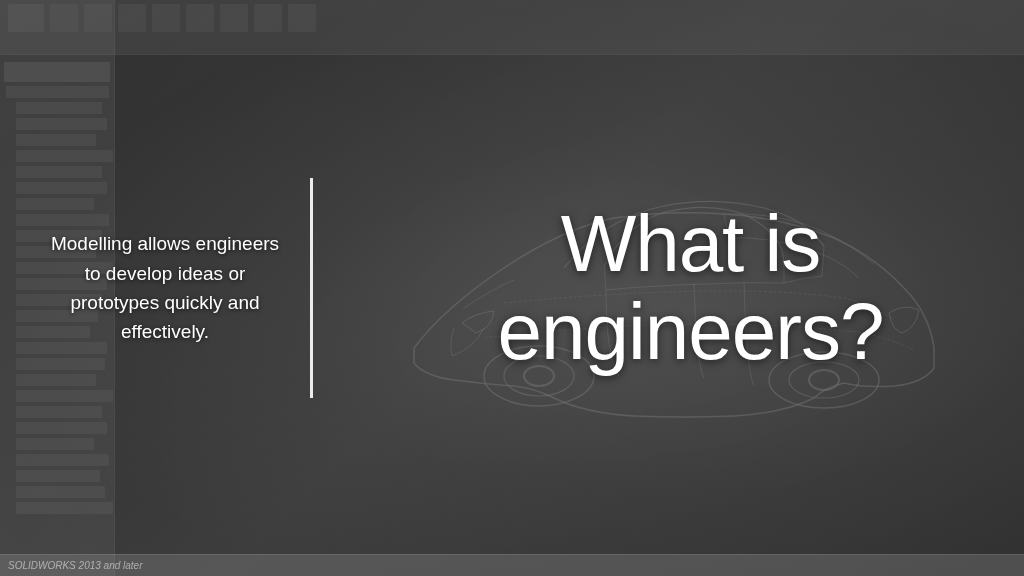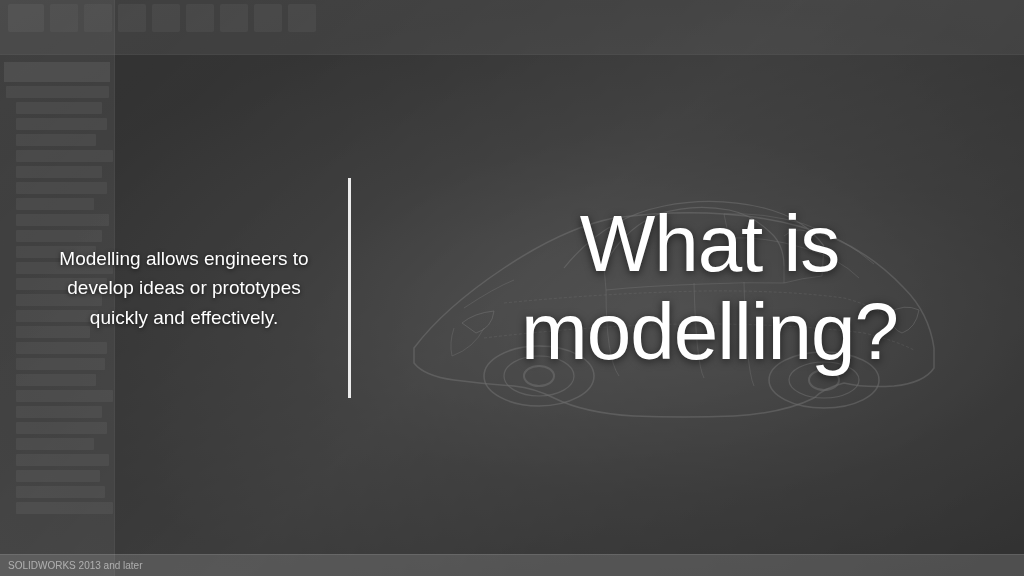--- a/index.html
+++ b/index.html
@@ -67,21 +67,21 @@
     
     .content {
       position: absolute;
       inset: 0;
       display: flex;
       align-items: center;
     }
 
     
     .left-text {
-      width: 348px;
+      width: 310px;
       padding: 20px 30px 20px 50px;
       text-align: center;
       flex-shrink: 0;
     }
 
     .left-text p {
       color: #ffffff;
       font-size: 19px;
       line-height: 1.55;
       font-weight: 400;
@@ -258,21 +258,21 @@
 
   <div class="left-text">
     <p>Modelling allows engineers to develop ideas or prototypes quickly and effectively.</p>
   </div>
 
   <div class="divider"></div>
 
   <div class="right-text">
     <div class="main-title">
       <span>What is</span><br>
-      <span>modelling?</span>
+      <span>engineers?</span>
     </div>
   </div>
 
 </div>
 
 <div class="sw-bottom">
-  <span style="color:rgba(255,255,255,0.5); font-size:10px; padding:4px 8px; display:inline-block;">SOLIDWORKS 2013 and later</span>
+  <span style="color:rgba(255,255,255,0.5); font-size:10px; padding:4px 8px; display:inline-block;font-style:italic;">SOLIDWORKS 2013 and later</span>
 </div>
 
 </body></html>

